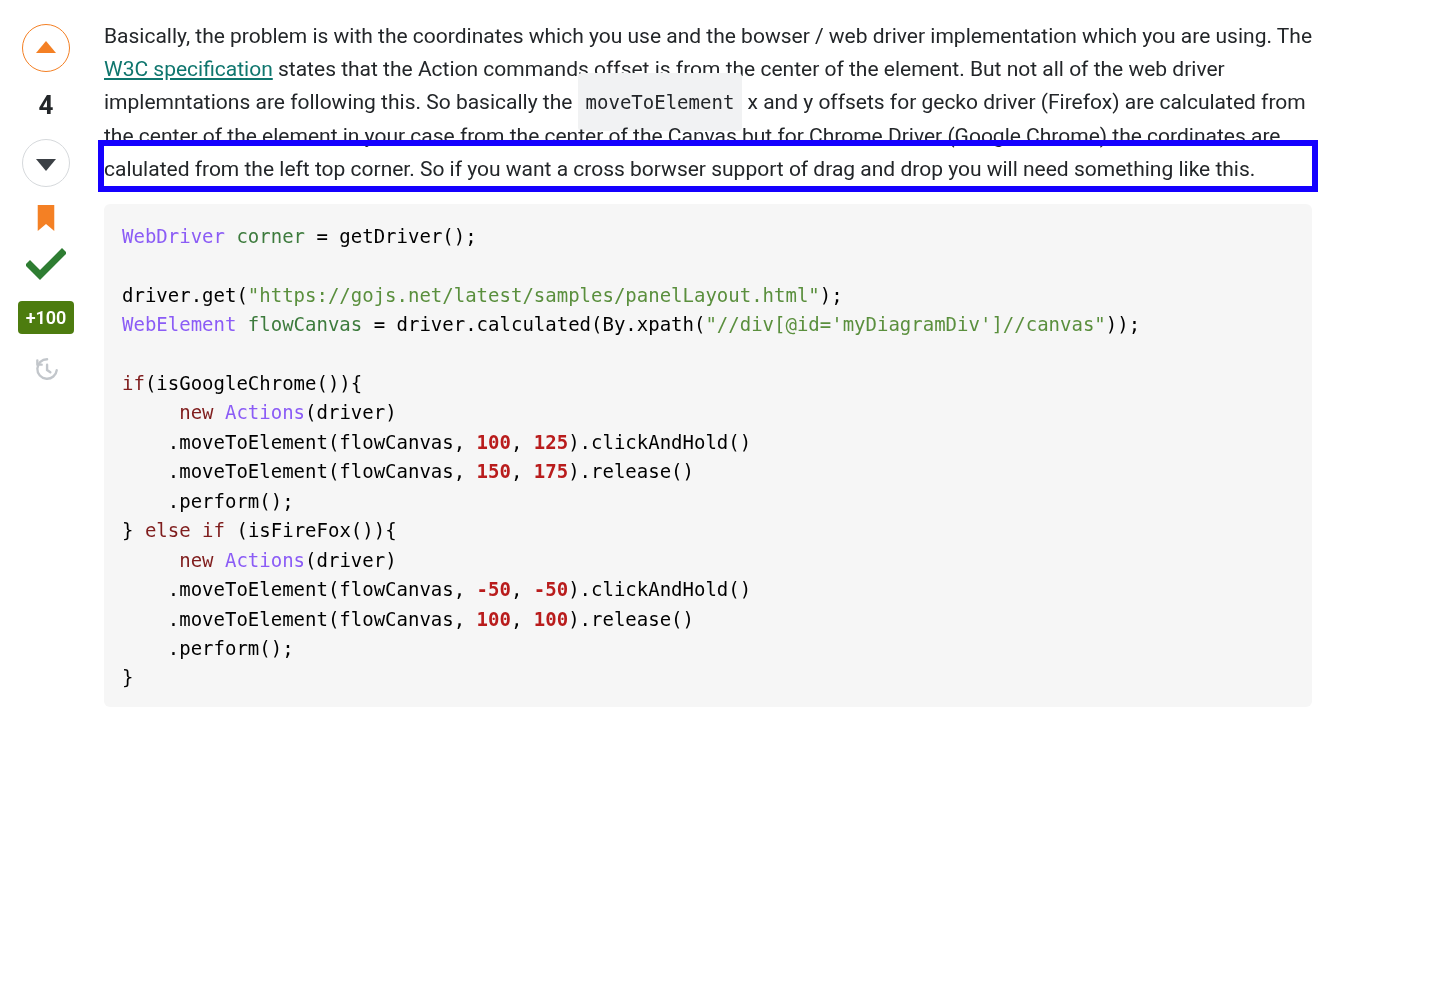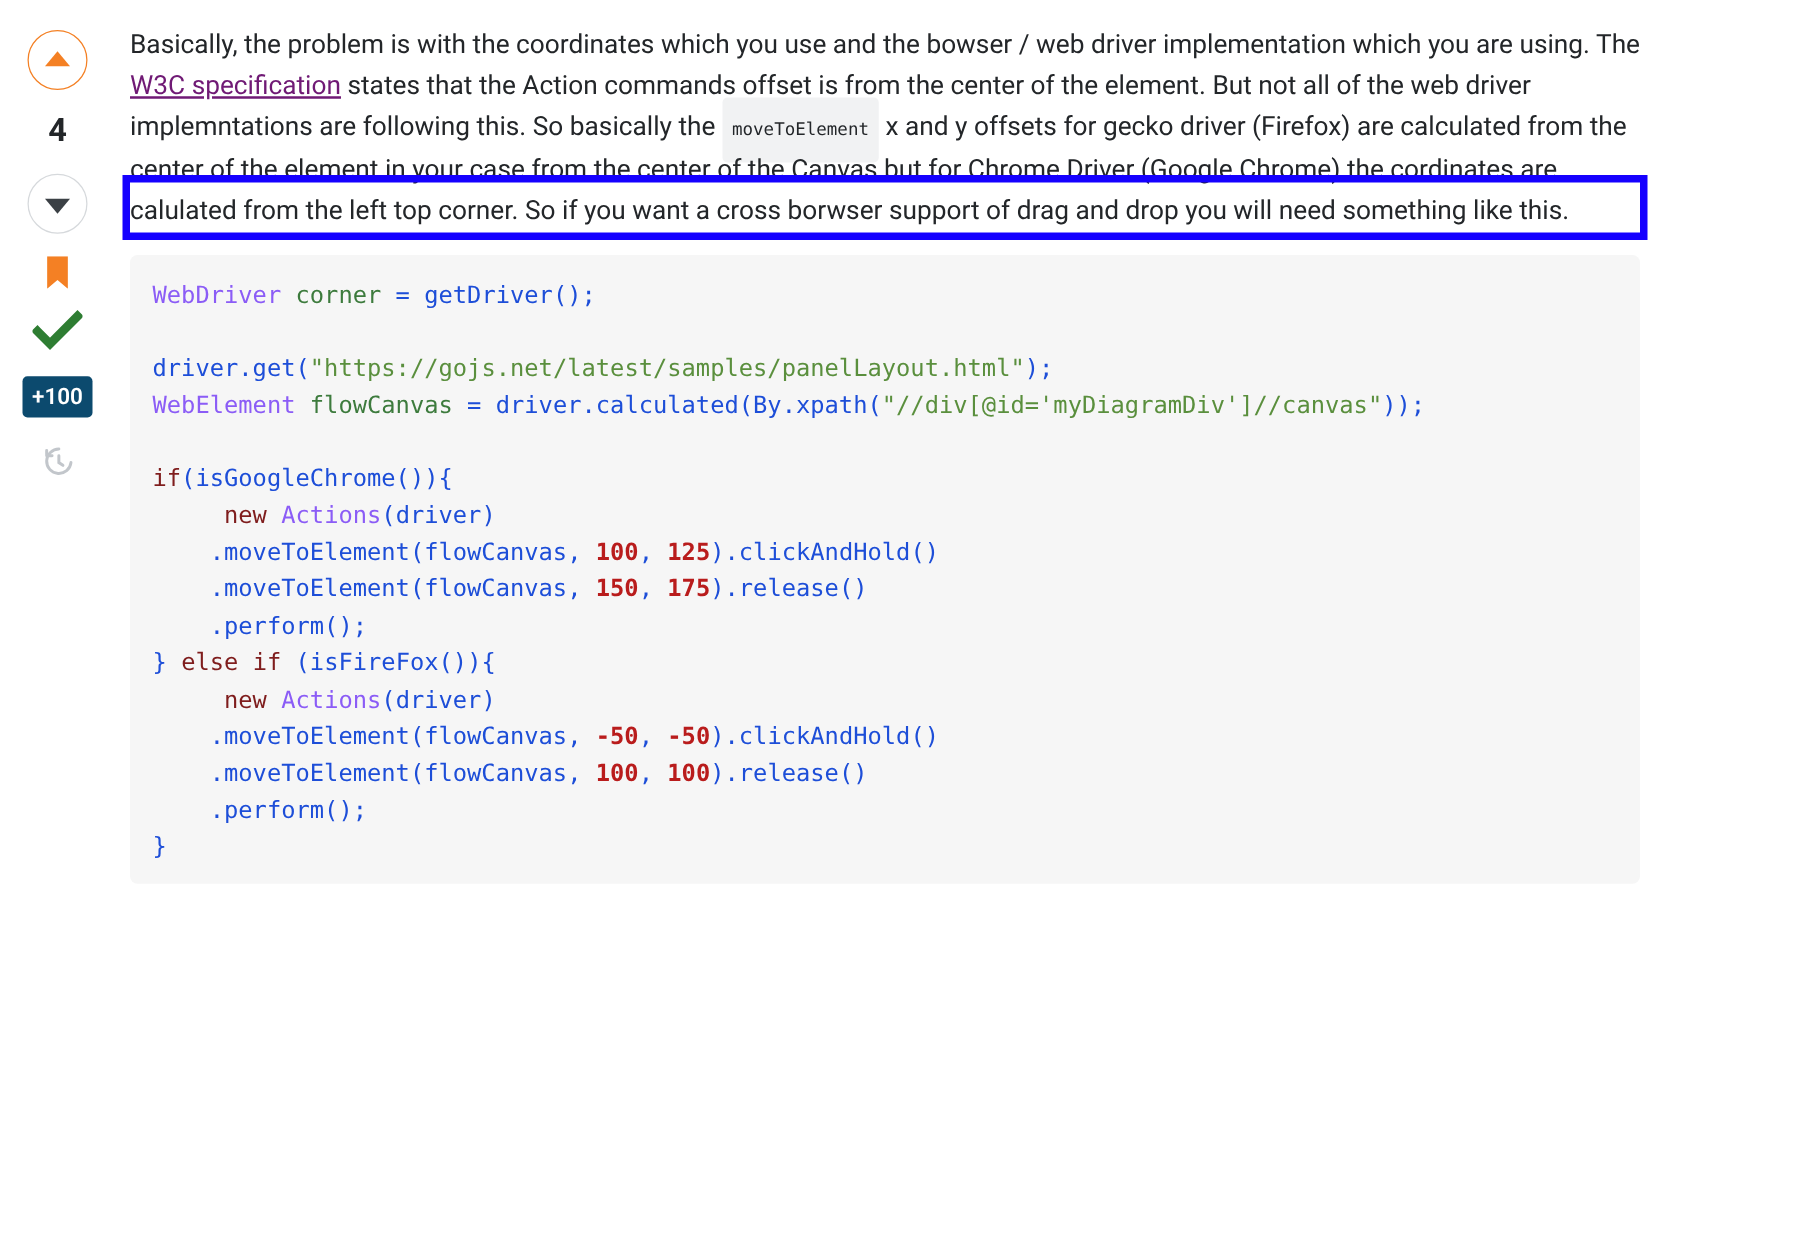--- a/index.html
+++ b/index.html
@@ -60,21 +60,21 @@
   }
   .bookmark-icon {
     width: 22px; height: 26px;
     margin-top: 4px;
   }
   .check-icon {
     width: 40px; height: 34px;
     margin-top: 2px;
   }
   .bounty-badge {
-    background: #0c4a6e;
+    background: #4d7c0f;
     color: #fff;
     font-size: 18px;
     font-weight: 600;
     padding: 3px 8px;
     border-radius: 4px;
     margin-top: 6px;
   }
   .history-icon {
     width: 26px; height: 26px;
     margin-top: 8px;
@@ -83,29 +83,29 @@
   .content {
     flex: 1;
     padding-left: 24px;
     min-width: 0;
   }
   .prose {
     font-size: 21px;
     line-height: 1.58;
   }
   .prose a {
-    color: #701a75;
+    color: #0f766e;
     text-decoration: underline;
   }
   .prose code.inline {
     background: #f1f2f3;
     padding: 18px 8px;
     border-radius: 4px;
     font-family: ui-monospace, SFMono-Regular, Menlo, Consolas, monospace;
-    font-size: 14px;
+    font-size: 19px;
   }
   .para {
     margin: 0 0 18px 0;
   }
   .codeblock {
     background: #f6f6f6;
     border-radius: 6px;
     padding: 18px 18px 14px 18px;
     overflow-x: auto;
     margin-top: 8px;
@@ -115,21 +115,21 @@
     font-family: ui-monospace, SFMono-Regular, Menlo, Consolas, monospace;
     font-size: 19px;
     line-height: 1.55;
     white-space: pre;
   }
   .tk-type   { color: #8b5cf6; }
   .tk-var    { color: #3d7b3d; }
   .tk-str    { color: #5a8f3d; }
   .tk-kw     { color: #7f1d1d; }
   .tk-num    { color: #b91c1c; font-weight: bold; }
-  .tk-plain  { color: #1d4ed8; }
+  .tk-plain  { color: #000000; }
 
   
   .codeblock::-webkit-scrollbar { height: 10px; }
   .codeblock::-webkit-scrollbar-thumb { background: #c8c8c8; border-radius: 5px; }
   .codeblock::-webkit-scrollbar-track { background: transparent; }
 </style>
 </head>
 <body>
 
 <div class="wrap">

